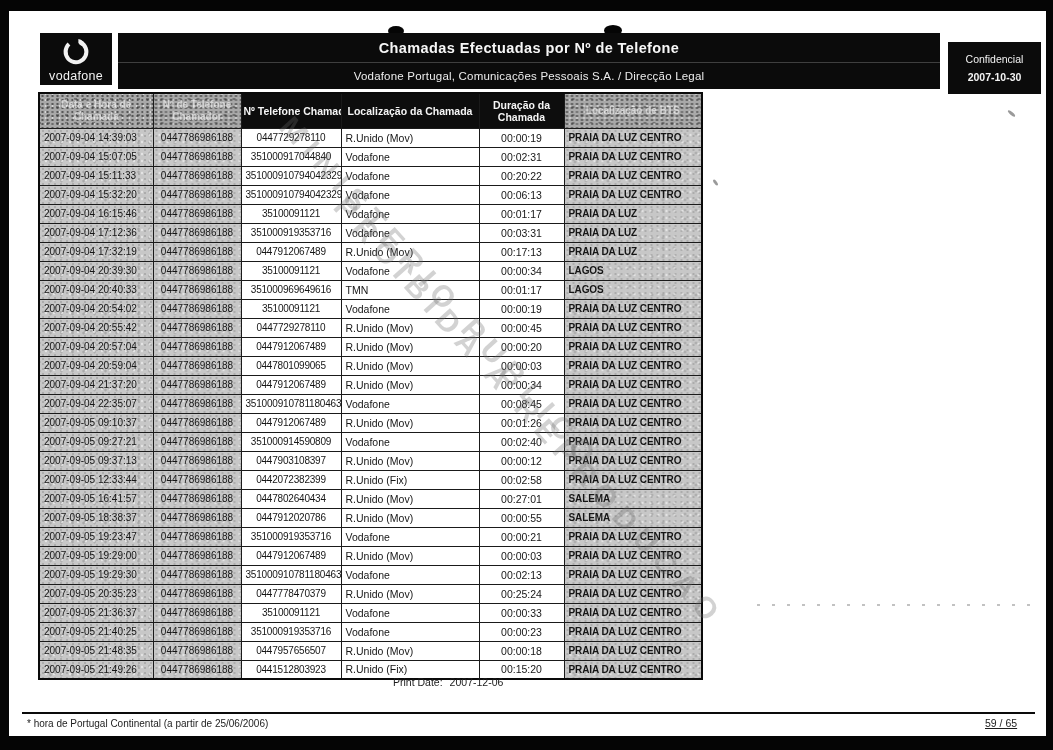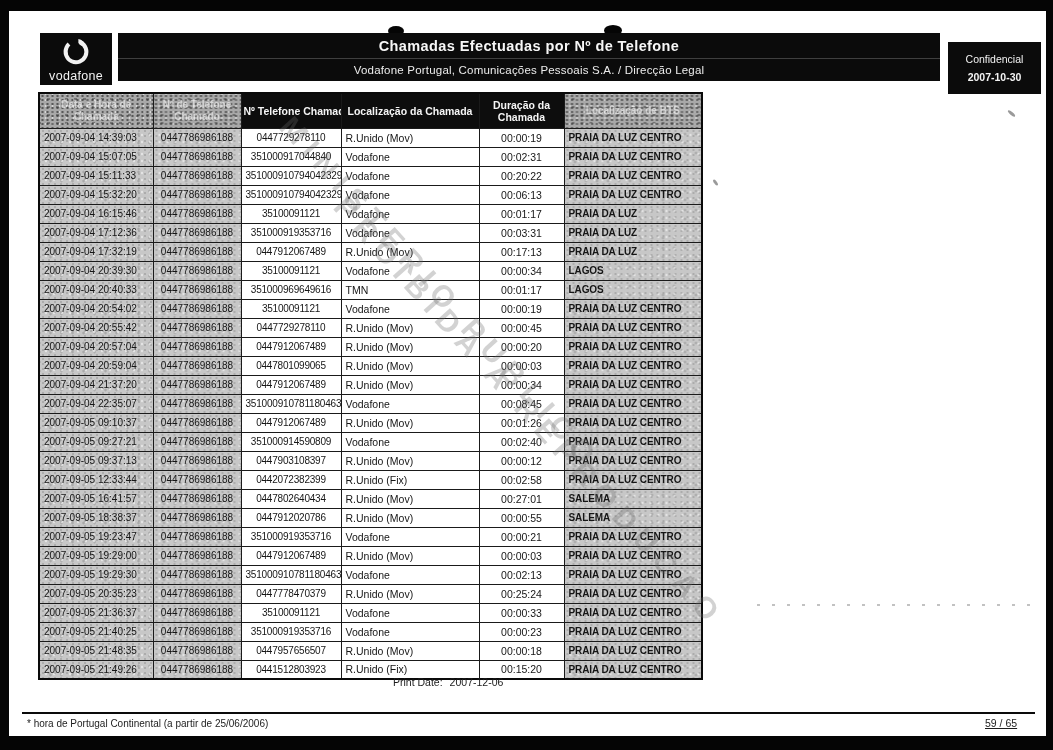--- a/index.html
+++ b/index.html
@@ -15,21 +15,21 @@
   .frame-right{left:1046px;top:0;width:7px;height:750px;}
   .bump{position:absolute;background:#050505;border-radius:50%;}
   .bump1{left:388px;top:26px;width:16px;height:10px;}
   .bump2{left:604px;top:25px;width:18px;height:11px;}
 
   
   .logo-box{position:absolute;left:40px;top:33px;width:72px;height:52px;background:#0b0b0b;
     display:flex;flex-direction:column;align-items:center;justify-content:flex-end;padding-bottom:3px;box-sizing:border-box;}
   .logo-mark{position:absolute;top:2px;left:50%;transform:translateX(-50%);}
   .logo-text{color:#f2f2f2;font-size:12.5px;letter-spacing:.3px;line-height:12px;}
-  .main-bar{position:absolute;left:118px;top:33px;width:822px;height:48px;background:#0b0b0b;
+  .main-bar{position:absolute;left:118px;top:33px;width:822px;height:56px;background:#0b0b0b;
     display:flex;flex-direction:column;}
   .main-bar .row1{flex:1.15;display:flex;align-items:center;justify-content:center;border-bottom:1px solid #3f3f3f;}
   .main-bar .row2{flex:1;display:flex;align-items:center;justify-content:center;}
   .doc-title{color:#f7f7f7;font-size:14.5px;font-weight:bold;letter-spacing:.4px;}
   .doc-subtitle{color:#ececec;font-size:11.5px;font-weight:normal;letter-spacing:.2px;}
   .conf-box{position:absolute;left:948px;top:42px;width:93px;height:52px;background:#0b0b0b;
     display:flex;flex-direction:column;align-items:center;justify-content:center;gap:6px;}
   .conf-label{color:#f2f2f2;font-size:10.5px;}
   .conf-date{color:#f2f2f2;font-size:10.5px;font-weight:bold;}
 
@@ -135,21 +135,21 @@
           <col style="width:138px">
       </colgroup>
       <thead>
         <tr>
           <th class="scrib">
             <div>Data e Hora de</div>
             <div>Chamada</div>
           </th>
           <th class="scrib">
             <div>Nº de Telefone</div>
-            <div>Chamado</div>
+            <div>Chamador</div>
           </th>
           <th class="bhead">
             <div>Nº Telefone Chamado</div>
           </th>
           <th class="bhead">
             <div>Localização da Chamada</div>
           </th>
           <th class="bhead">
             <div>Duração da</div>
             <div>Chamada</div>

